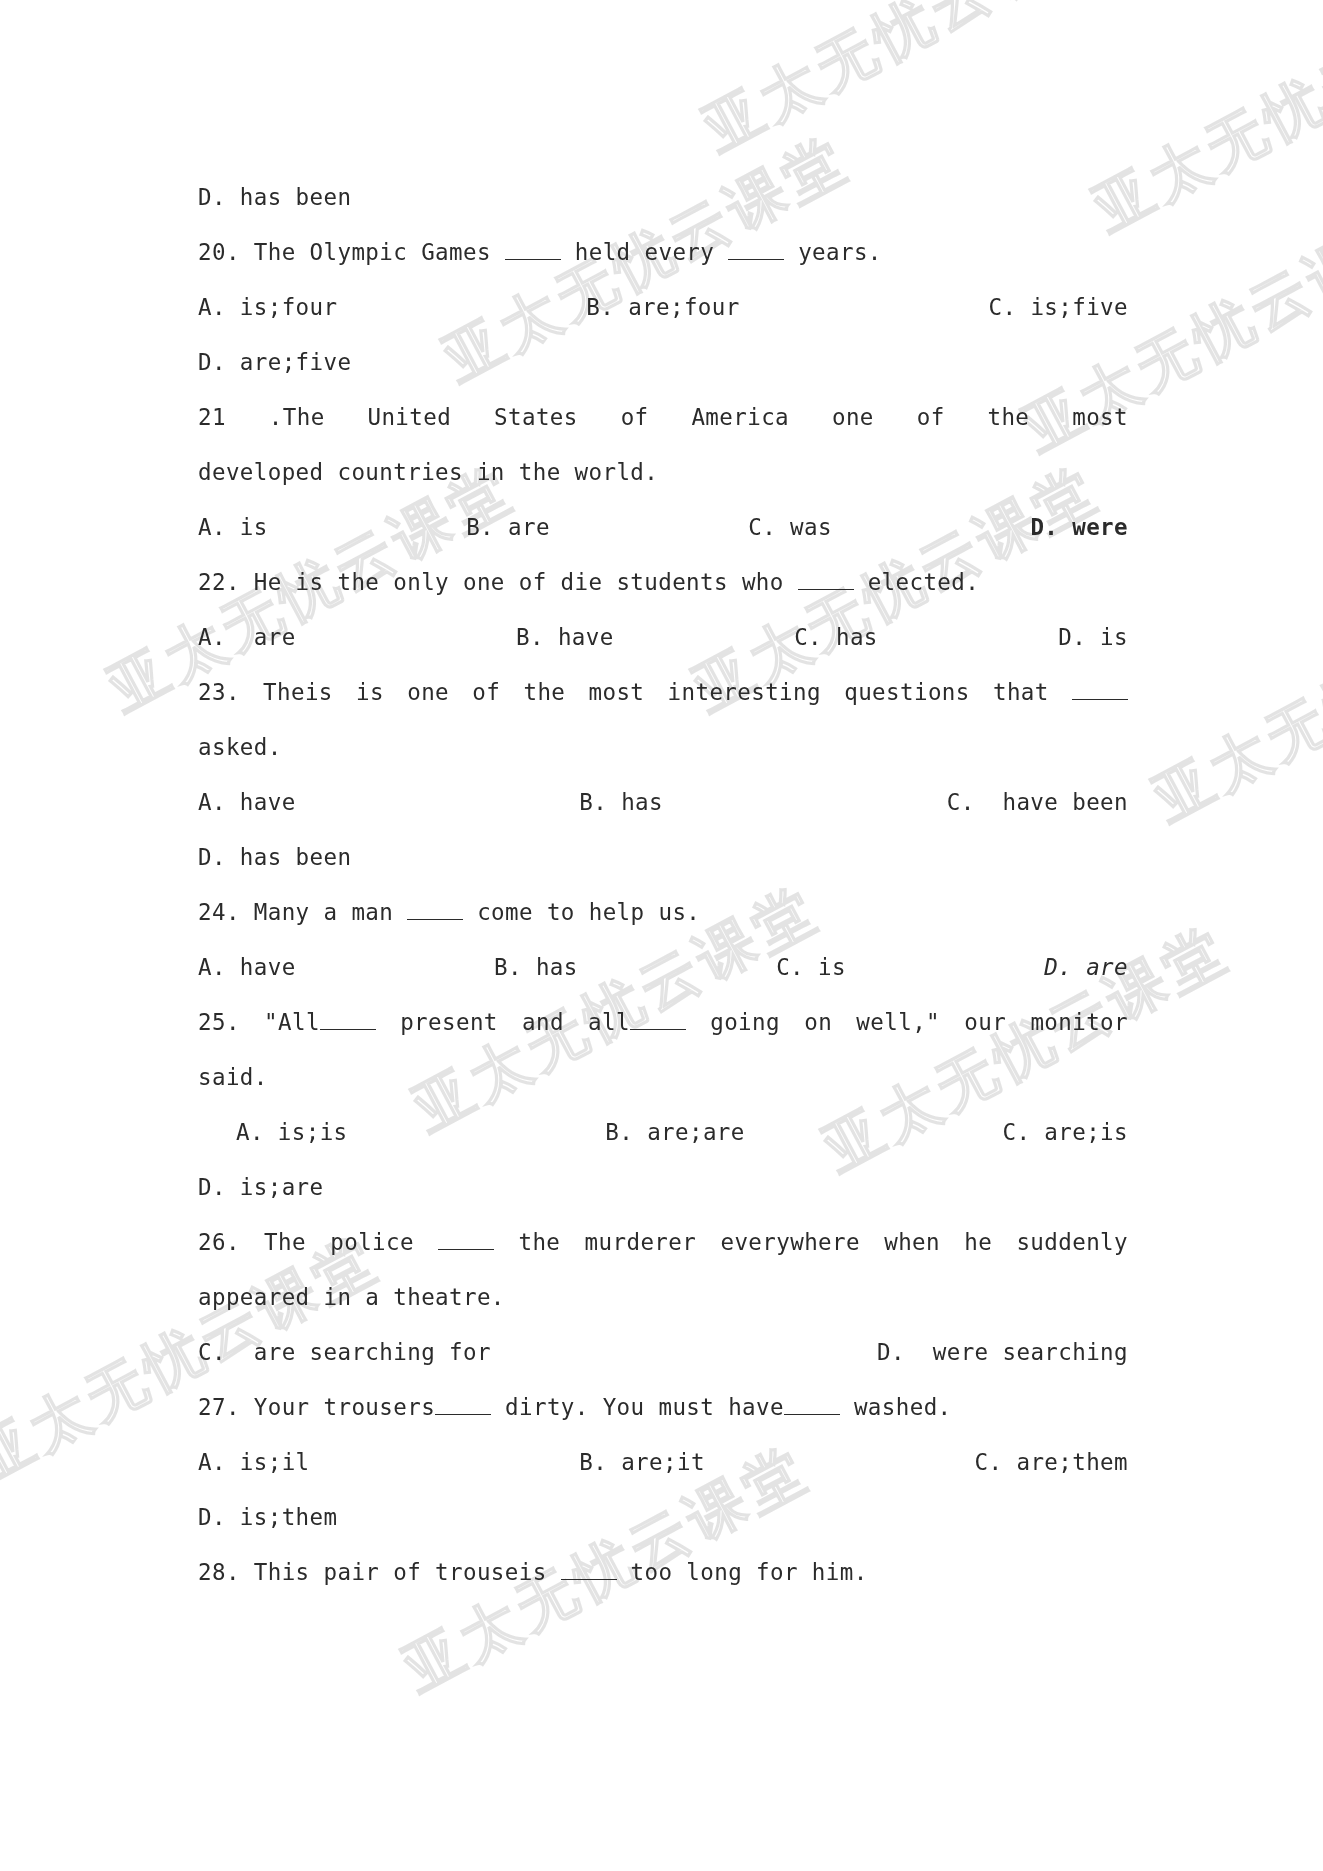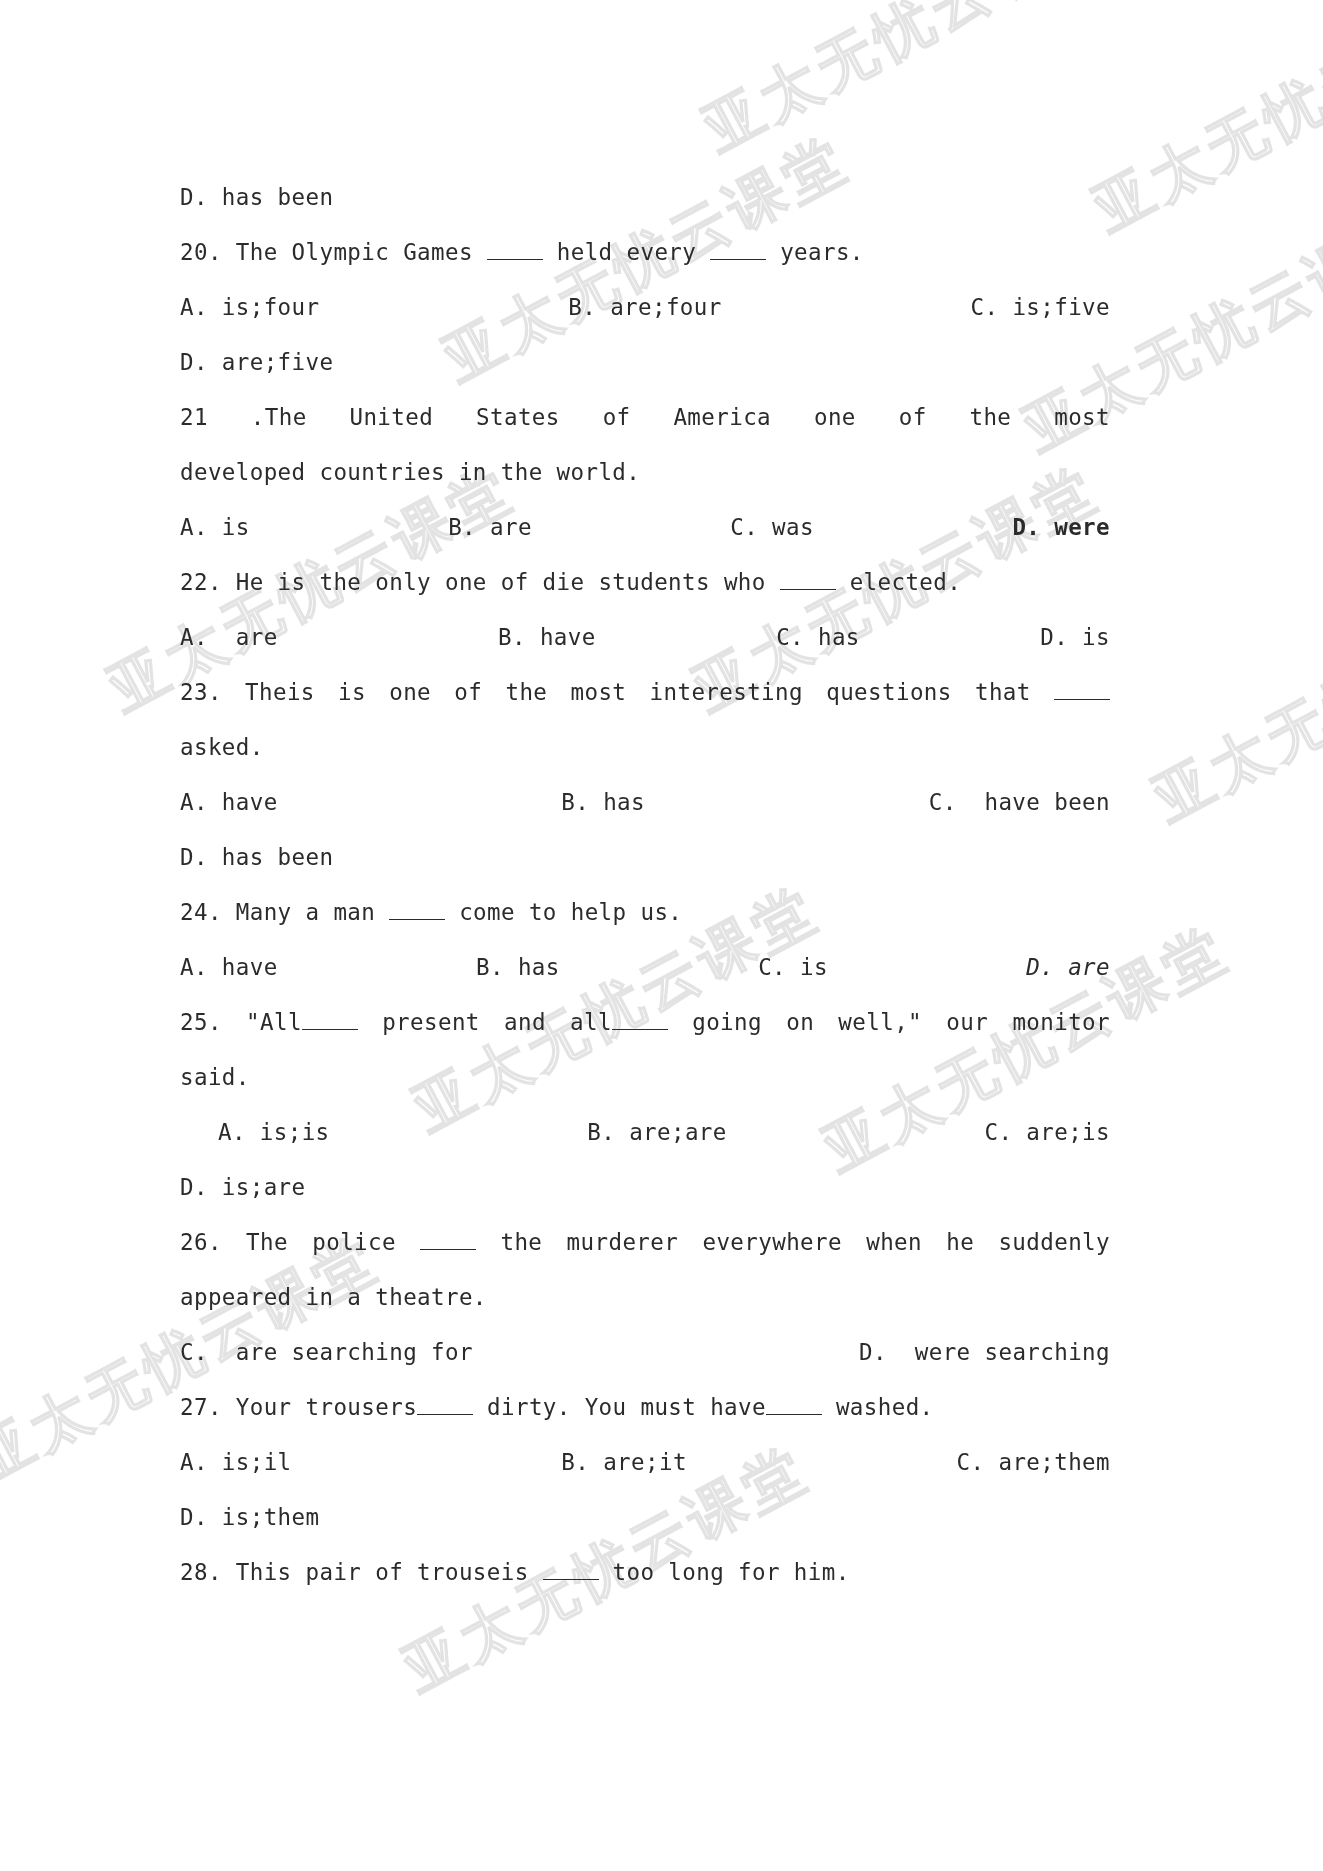--- a/index.html
+++ b/index.html
@@ -10,21 +10,21 @@
   .page {
     position: relative;
     width: 1323px;
     height: 1871px;
     background: #ffffff;
     overflow: hidden;
     font-family: "DejaVu Sans Mono", "Liberation Mono", monospace;
   }
   .doc-body {
     position: absolute;
-    left: 180px;
+    left: 198px;
     top: 170px;
     width: 930px;
     z-index: 3;
   }
   .line {
     font-size: 22.5px;
     line-height: 55px;
     color: #2b2b2b;
     letter-spacing: 0.4px;
     white-space: pre;

